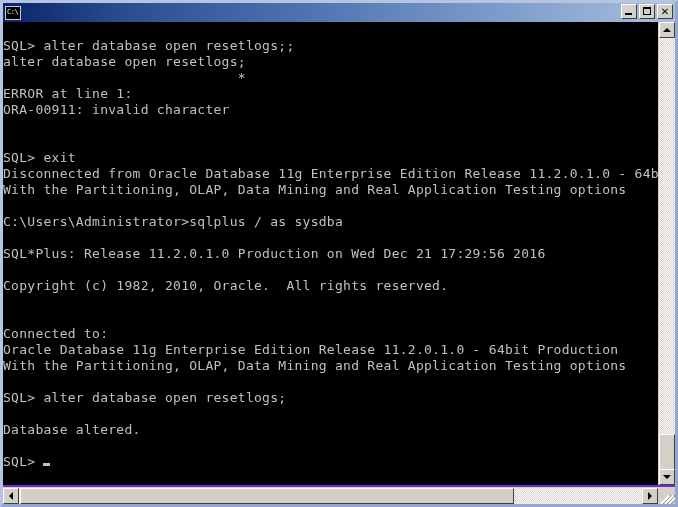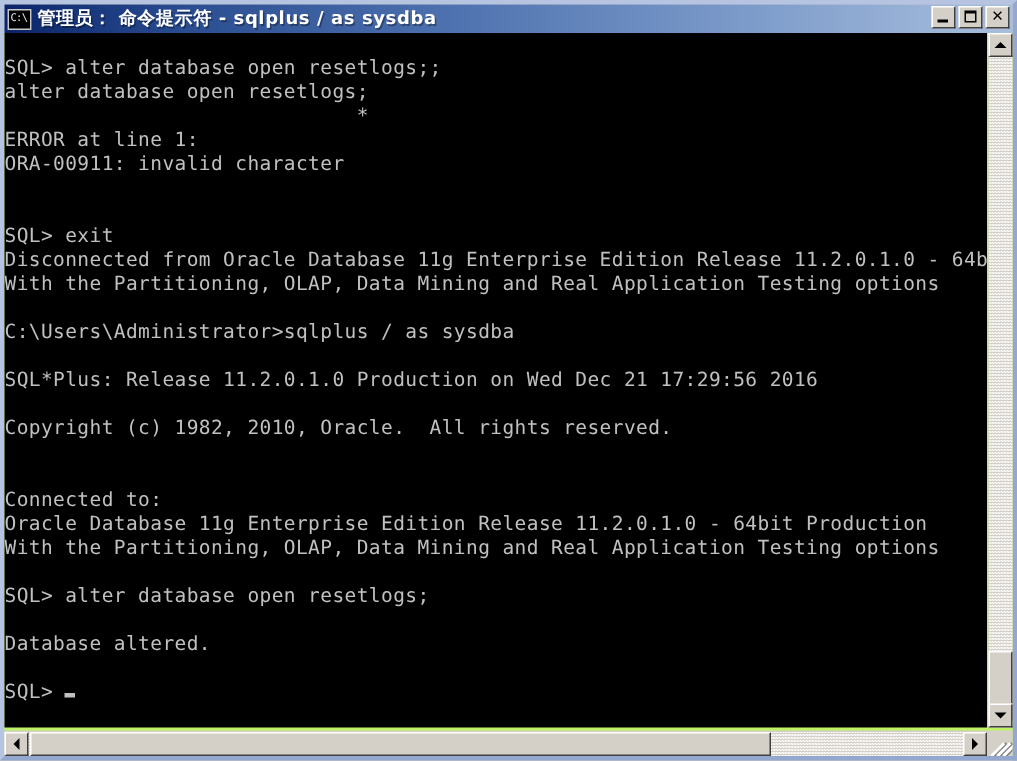--- a/index.html
+++ b/index.html
@@ -122,21 +122,21 @@
     text-align: center;
   }
 
   
   .client {
     position: absolute;
     left: 0;
     top: 19px;
     width: 672px;
     height: 482px;
-    background: #bef264;
+    background: #6d28d9;
   }
   .console {
     position: absolute;
     left: 0;
     top: 0;
     width: 655px;
     height: 463px;
     background: #000000;
     overflow: hidden;
   }
@@ -243,21 +243,20 @@
 </style>
 </head>
 <body>
 
 <div class="window">
 
   <div class="titlebar">
     <div class="tb-icon">
       <span class="cmdtxt">C:\</span>
     </div>
-    <span class="tb-title">管理员： 命令提示符 - sqlplus  / as sysdba</span>
 
     <div class="tb-buttons">
       <div class="tb-btn">
         <span class="glyph-min"></span>
       </div>
       <div class="tb-btn">
         <span class="glyph-max"></span>
       </div>
       <div class="tb-btn">
         <span class="glyph-close">✕</span>

